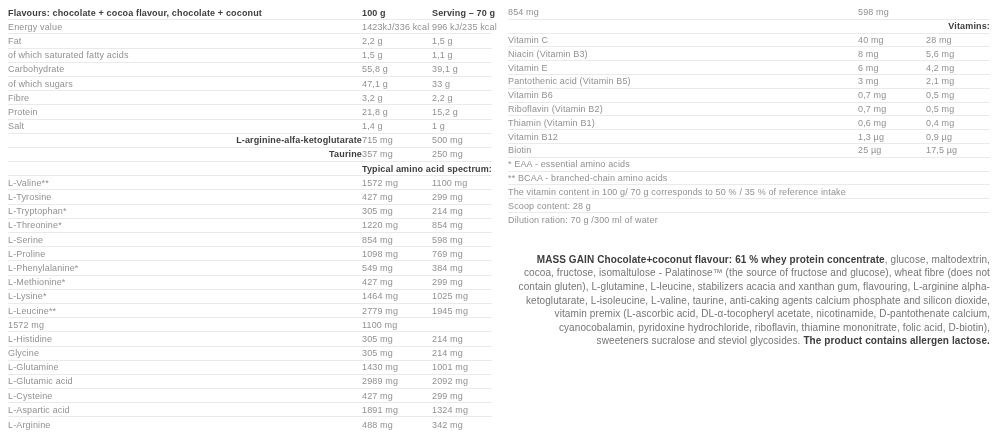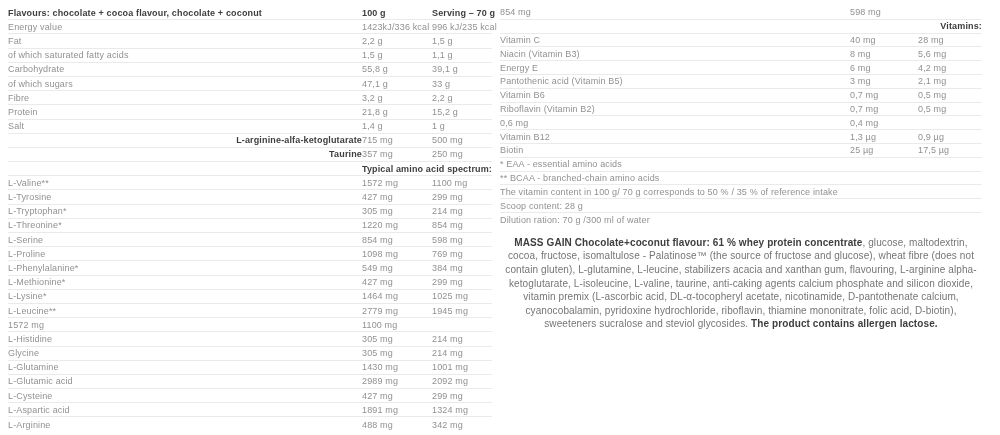--- a/index.html
+++ b/index.html
@@ -3,47 +3,47 @@
 <meta charset="utf-8">
 <style>
   * { margin:0; padding:0; box-sizing:border-box; }
   html,body { background:#ffffff; }
   body {
     width:1000px; height:435px; overflow:hidden;
     font-family:"Liberation Sans", sans-serif;
     -webkit-font-smoothing:antialiased;
   }
   .sheet { display:flex; padding:6px 10px 0 8px; }
-  .col.left  { width:484px; margin-right:8px; }
+  .col.left  { width:484px; margin-right:16px; }
   .col.right { width:482px; }
 
   .trow {
     display:grid;
     align-items:center;
     border-bottom:1px solid #eaeaea;
     font-size:9px;
     color:#919191;
     letter-spacing:.15px;
   }
   .left  .trow { grid-template-columns:1fr 70px 60px; height:14.2px; }
   .right .trow { grid-template-columns:1fr 68px 64px; height:13.8px; }
   .trow.full { grid-template-columns:1fr !important; }
   .trow.noline { border-bottom:none; }
   .trow .lbl { white-space:nowrap; overflow:hidden; }
   .trow.bold .lbl { font-weight:bold; color:#3e3e3e;text-align:right; }
   .trow.thead { font-weight:bold; color:#3e3e3e; }
   .trow .v1, .trow .v2 { white-space:nowrap; }
 
   .desc {
-    margin-top:9px;
+    margin-top:26px;
     font-size:10px;
     line-height:13.6px;
     color:#757575;
     letter-spacing:.1px;
-    text-align:center;
+    text-align:right;
   }
   .desc .b { font-weight:bold; color:#3e3e3e; }
 </style>
 </head>
 <body>
 
 <div class="sheet">
 
   <div class="col left">
     <div class="trow thead">
@@ -210,40 +210,41 @@
           <span class="lbl">Vitamin C</span>
           <span class="v1">40 mg</span>
           <span class="v2">28 mg</span>
         </div>
         <div class="trow">
           <span class="lbl">Niacin (Vitamin B3)</span>
           <span class="v1">8 mg</span>
           <span class="v2">5,6 mg</span>
         </div>
         <div class="trow">
-          <span class="lbl">Energy E</span>
+          <span class="lbl">Vitamin E</span>
           <span class="v1">6 mg</span>
           <span class="v2">4,2 mg</span>
         </div>
         <div class="trow">
           <span class="lbl">Pantothenic acid (Vitamin B5)</span>
           <span class="v1">3 mg</span>
           <span class="v2">2,1 mg</span>
         </div>
         <div class="trow">
           <span class="lbl">Vitamin B6</span>
           <span class="v1">0,7 mg</span>
           <span class="v2">0,5 mg</span>
         </div>
         <div class="trow">
           <span class="lbl">Riboflavin (Vitamin B2)</span>
           <span class="v1">0,7 mg</span>
           <span class="v2">0,5 mg</span>
         </div>
         <div class="trow">
+          <span class="lbl">Thiamin (Vitamin B1)</span>
           <span class="v1">0,6 mg</span>
           <span class="v2">0,4 mg</span>
         </div>
         <div class="trow">
           <span class="lbl">Vitamin B12</span>
           <span class="v1">1,3 µg</span>
           <span class="v2">0,9 µg</span>
         </div>
         <div class="trow">
           <span class="lbl">Biotin</span>

